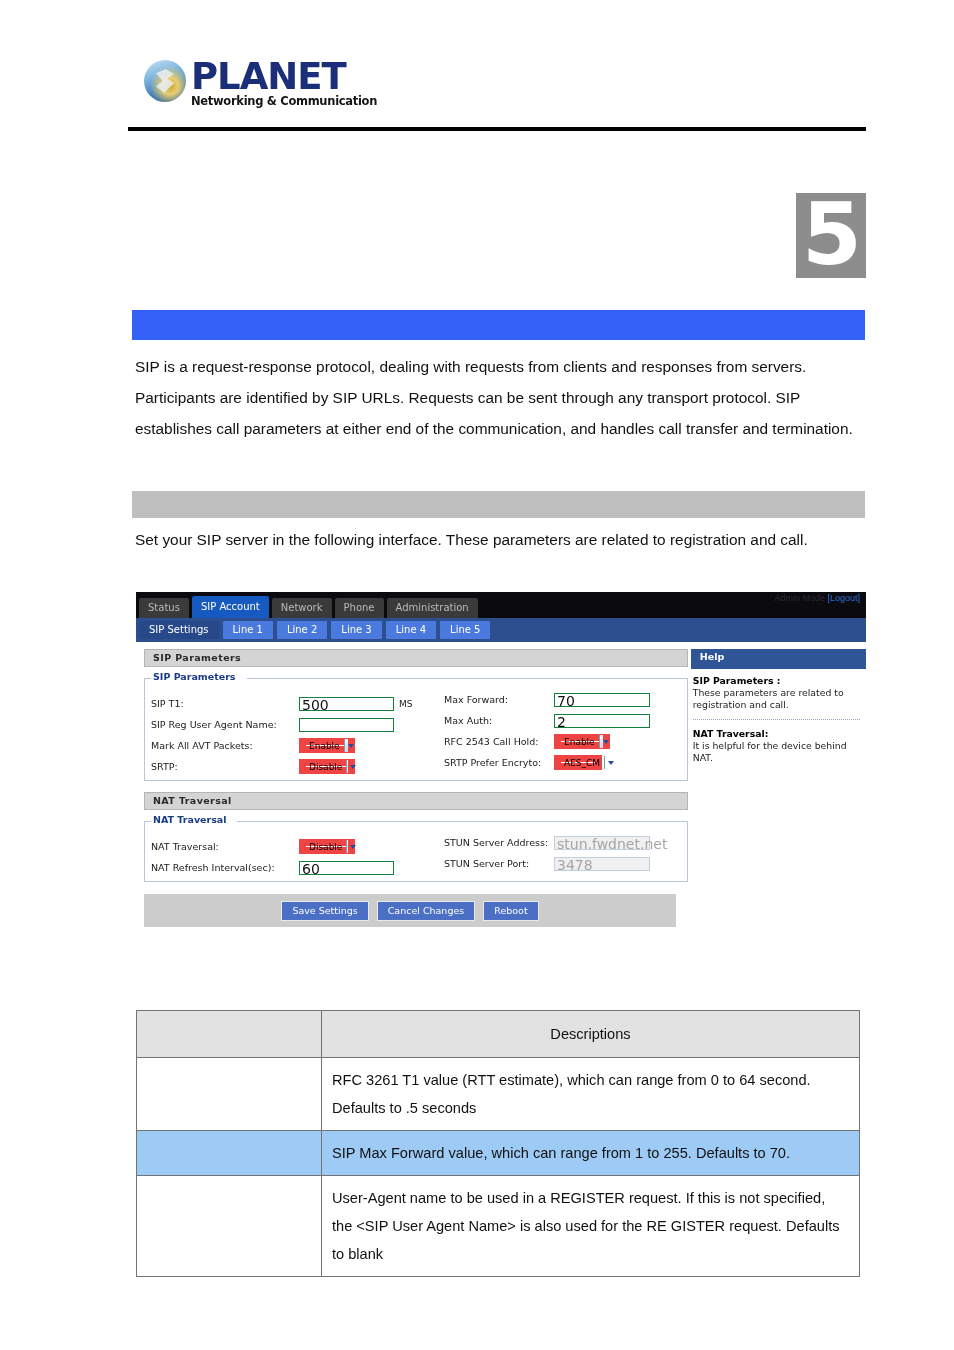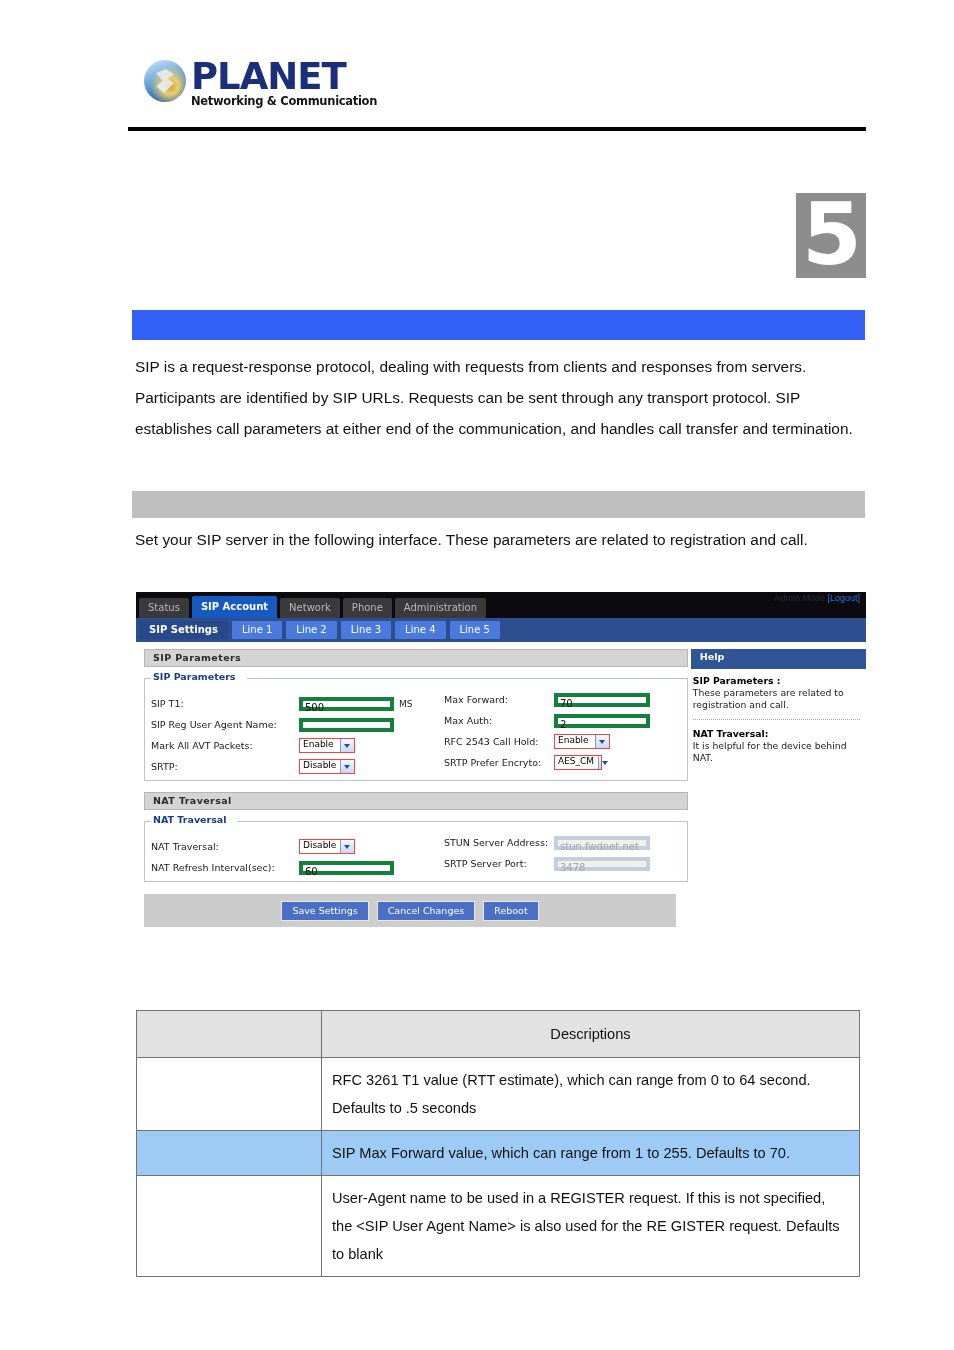--- a/index.html
+++ b/index.html
@@ -149,21 +149,21 @@
     background: #3a3a3a;
     font-size: 10px;
     font-family: "DejaVu Sans", sans-serif;
     white-space: nowrap;
     border-top-left-radius: 2px;
     border-top-right-radius: 2px;
   }
   .tab.active {
     background: #1659c0;
     color: #ffffff;
-    font-weight: bold;
+    font-weight: normal;
     height: 22px;
     line-height: 22px;
   }
   .admin-mode {
     position: absolute;
     right: 6px;
     top: 1px;
     font-size: 9px;
     color: #2a2a33;
     white-space: nowrap;
@@ -182,21 +182,21 @@
     line-height: 18px;
     padding: 0 10px;
     margin-right: 4px;
     font-size: 10px;
     color: #ffffff;
     background: #4a7ade;
     font-family: "DejaVu Sans", sans-serif;
     white-space: nowrap;
     border-radius: 1px;
   }
-  .subtab.active { background: #27498a; font-weight: bold; }
+  .subtab.active { background: #27498a; }
 
   .webui-body {
     display: flex;
     padding: 7px 0 0 0;
     background: #ffffff;
   }
   .webui-main { width: 546px; padding-left: 8px; }
   .webui-help { width: 176px; margin-left: 3px; }
 
   .panel-title {
@@ -252,23 +252,23 @@
   .flabel {
     width: 148px;
     font-size: 9.5px;
     color: #1a1a1a;
     font-family: "DejaVu Sans", sans-serif;
     white-space: nowrap;
   }
   .flabel.r { width: 110px; }
   .tinput {
     height: 14px;
-    border: 4px solid #15803d;
+    border: 1px solid #15803d;
     background: #ffffff;
-    font-size: 10px;
+    font-size: 14px;
     line-height: 14px;
     padding: 0 2px;
     color: #111;
     font-family: "DejaVu Sans", sans-serif;
     box-sizing: border-box;
   }
   .tinput.w95 { width: 95px; }
   .tinput.w96 { width: 96px; }
   .tinput.disabled {
     background: #f0f0f0;
@@ -276,24 +276,24 @@
     border-color: #c3cfdd;
   }
   .unit {
     font-size: 9px;
     margin-left: 5px;
     color: #1a1a1a;
     font-family: "DejaVu Sans", sans-serif;
   }
   .sel {
     height: 15px;
-    border: 1px solid #ef4444;
+    border: 7px solid #ef4444;
     background: #ffffff;
     display: inline-flex;
-    align-items: flex-start;
+    align-items: center;
     box-sizing: border-box;
     font-size: 9px;
     font-family: "DejaVu Sans", sans-serif;
   }
   .sel .selval { padding: 0 4px 0 3px; white-space: nowrap; }
   .sel.w56 { width: 56px; }
   .sel.w68 { width: 48px; }
   .sel .arrow {
     margin-left: auto;
     width: 13px;
@@ -529,21 +529,21 @@
               <span class="tinput w96 disabled">stun.fwdnet.net</span>
             </div>
           </div>
 
           <div class="frow">
             <div class="fcell left">
               <span class="flabel">NAT Refresh Interval(sec):</span>
               <span class="tinput w95">60</span>
             </div>
             <div class="fcell">
-              <span class="flabel r">SRTP Server Port:</span>
+              <span class="flabel r">STUN Server Port:</span>
               <span class="tinput w96 disabled">3478</span>
             </div>
           </div>
 
         </div>
       </div>
     </div>
 
     <div class="webui-help">
       <div class="help-head">Help</div>

